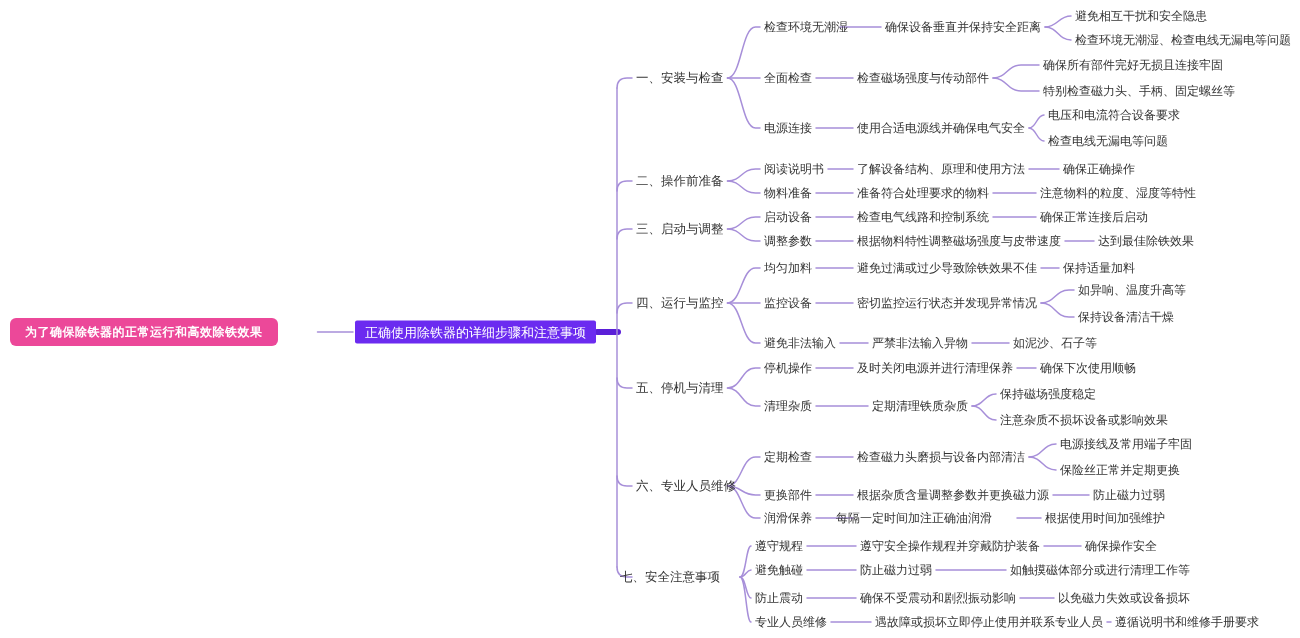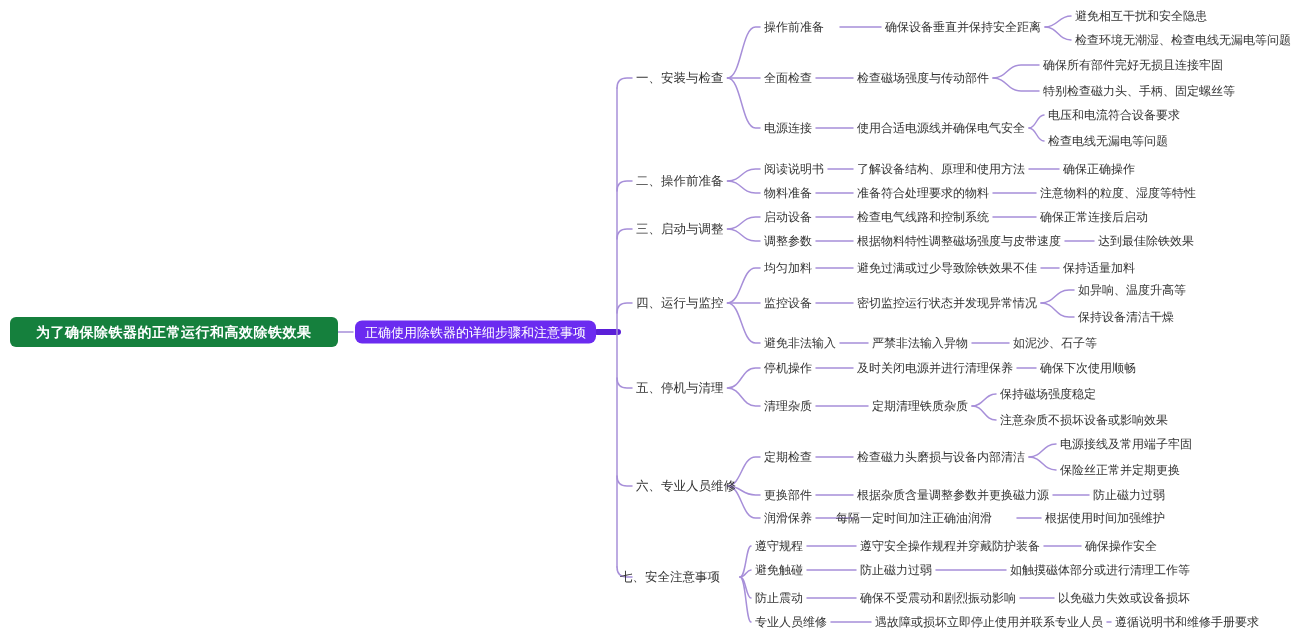--- a/index.html
+++ b/index.html
@@ -3,25 +3,25 @@
 <meta charset="utf-8">
 <style>
   html,body{margin:0;padding:0;background:#ffffff;}
   body{width:1300px;height:638px;overflow:hidden;font-family:"Liberation Sans",sans-serif;}
   #stage{position:relative;width:1300px;height:638px;}
   #connectors{position:absolute;left:0;top:0;width:1300px;height:638px;pointer-events:none;}
   .node{position:absolute;transform:translateY(-50%);white-space:nowrap;line-height:1;
         font-size:12px;color:#333333;cursor:default;}
   .lvl1{font-size:12.5px;color:#333333;text-align:center;}
   .rootnode{position:absolute;transform:translateY(-50%);white-space:nowrap;line-height:1;
-        background:#15803d;color:#ffffff;font-size:14px;font-weight:600;
-        padding:8px 26px;border-radius:6px;letter-spacing:.5px;}
+        background:#ec4899;color:#ffffff;font-size:12px;font-weight:600;
+        padding:8px 15px;border-radius:6px;letter-spacing:.5px;}
   .hubnode{position:absolute;transform:translateY(-50%);white-space:nowrap;line-height:1;
         background:#6b2bf0;color:#ffffff;font-size:13px;
-        padding:5px 10px;border-radius:7px;}
+        padding:5px 10px;border-radius:2px;}
 </style>
 </head>
 <body>
 
 <div id="stage">
   <svg id="connectors">
       <path d="M 317.5 332 L 353 332" fill="none" stroke="#a78fd9" stroke-width="1.5" stroke-linecap="round"></path>
       <path d="M 597 332 L 618 332" fill="none" stroke="#5b1fd8" stroke-width="6" stroke-linecap="round"></path>
       <path d="M 617 88 L 617 567" fill="none" stroke="#a78fd9" stroke-width="1.5" stroke-linecap="round"></path>
       <path d="M 617 88 Q 617 78 627 78 L 632 78" fill="none" stroke="#a78fd9" stroke-width="1.5" stroke-linecap="round"></path>
@@ -93,21 +93,21 @@
       <path d="M 1020 598 L 1054 598" fill="none" stroke="#a78fd9" stroke-width="1.5" stroke-linecap="round"></path>
       <path d="M 740 577 C 746 577 746 622 751 622 L 751 622" fill="none" stroke="#a78fd9" stroke-width="1.5" stroke-linecap="round"></path>
       <path d="M 831 622 L 871 622" fill="none" stroke="#a78fd9" stroke-width="1.5" stroke-linecap="round"></path>
       <path d="M 1107 622 L 1111 622" fill="none" stroke="#a78fd9" stroke-width="1.5" stroke-linecap="round"></path>
     </svg>
 
   <div id="root" class="rootnode" style="left:10px;top:332px">为了确保除铁器的正常运行和高效除铁效果</div>
   <div id="hub" class="hubnode" style="left:355px;top:332px">正确使用除铁器的详细步骤和注意事项</div>
 
   <div id="b0" class="node lvl1" style="left:636px;top:78px">一、安装与检查</div>
-  <div id="b0c0" class="node" style="left:764px;top:27px">操作前准备</div>
+  <div id="b0c0" class="node" style="left:764px;top:27px">检查环境无潮湿</div>
   <div id="b0c0g0" class="node" style="left:885px;top:27px">确保设备垂直并保持安全距离</div>
   <div id="b0c0g0h0" class="node" style="left:1075px;top:16px">避免相互干扰和安全隐患</div>
   <div id="b0c0g0h1" class="node" style="left:1075px;top:40px">检查环境无潮湿、检查电线无漏电等问题</div>
   <div id="b0c1" class="node" style="left:764px;top:78px">全面检查</div>
   <div id="b0c1g0" class="node" style="left:857px;top:78px">检查磁场强度与传动部件</div>
   <div id="b0c1g0h0" class="node" style="left:1043px;top:65px">确保所有部件完好无损且连接牢固</div>
   <div id="b0c1g0h1" class="node" style="left:1043px;top:91px">特别检查磁力头、手柄、固定螺丝等</div>
   <div id="b0c2" class="node" style="left:764px;top:128px">电源连接</div>
   <div id="b0c2g0" class="node" style="left:857px;top:128px">使用合适电源线并确保电气安全</div>
   <div id="b0c2g0h0" class="node" style="left:1048px;top:115px">电压和电流符合设备要求</div>

